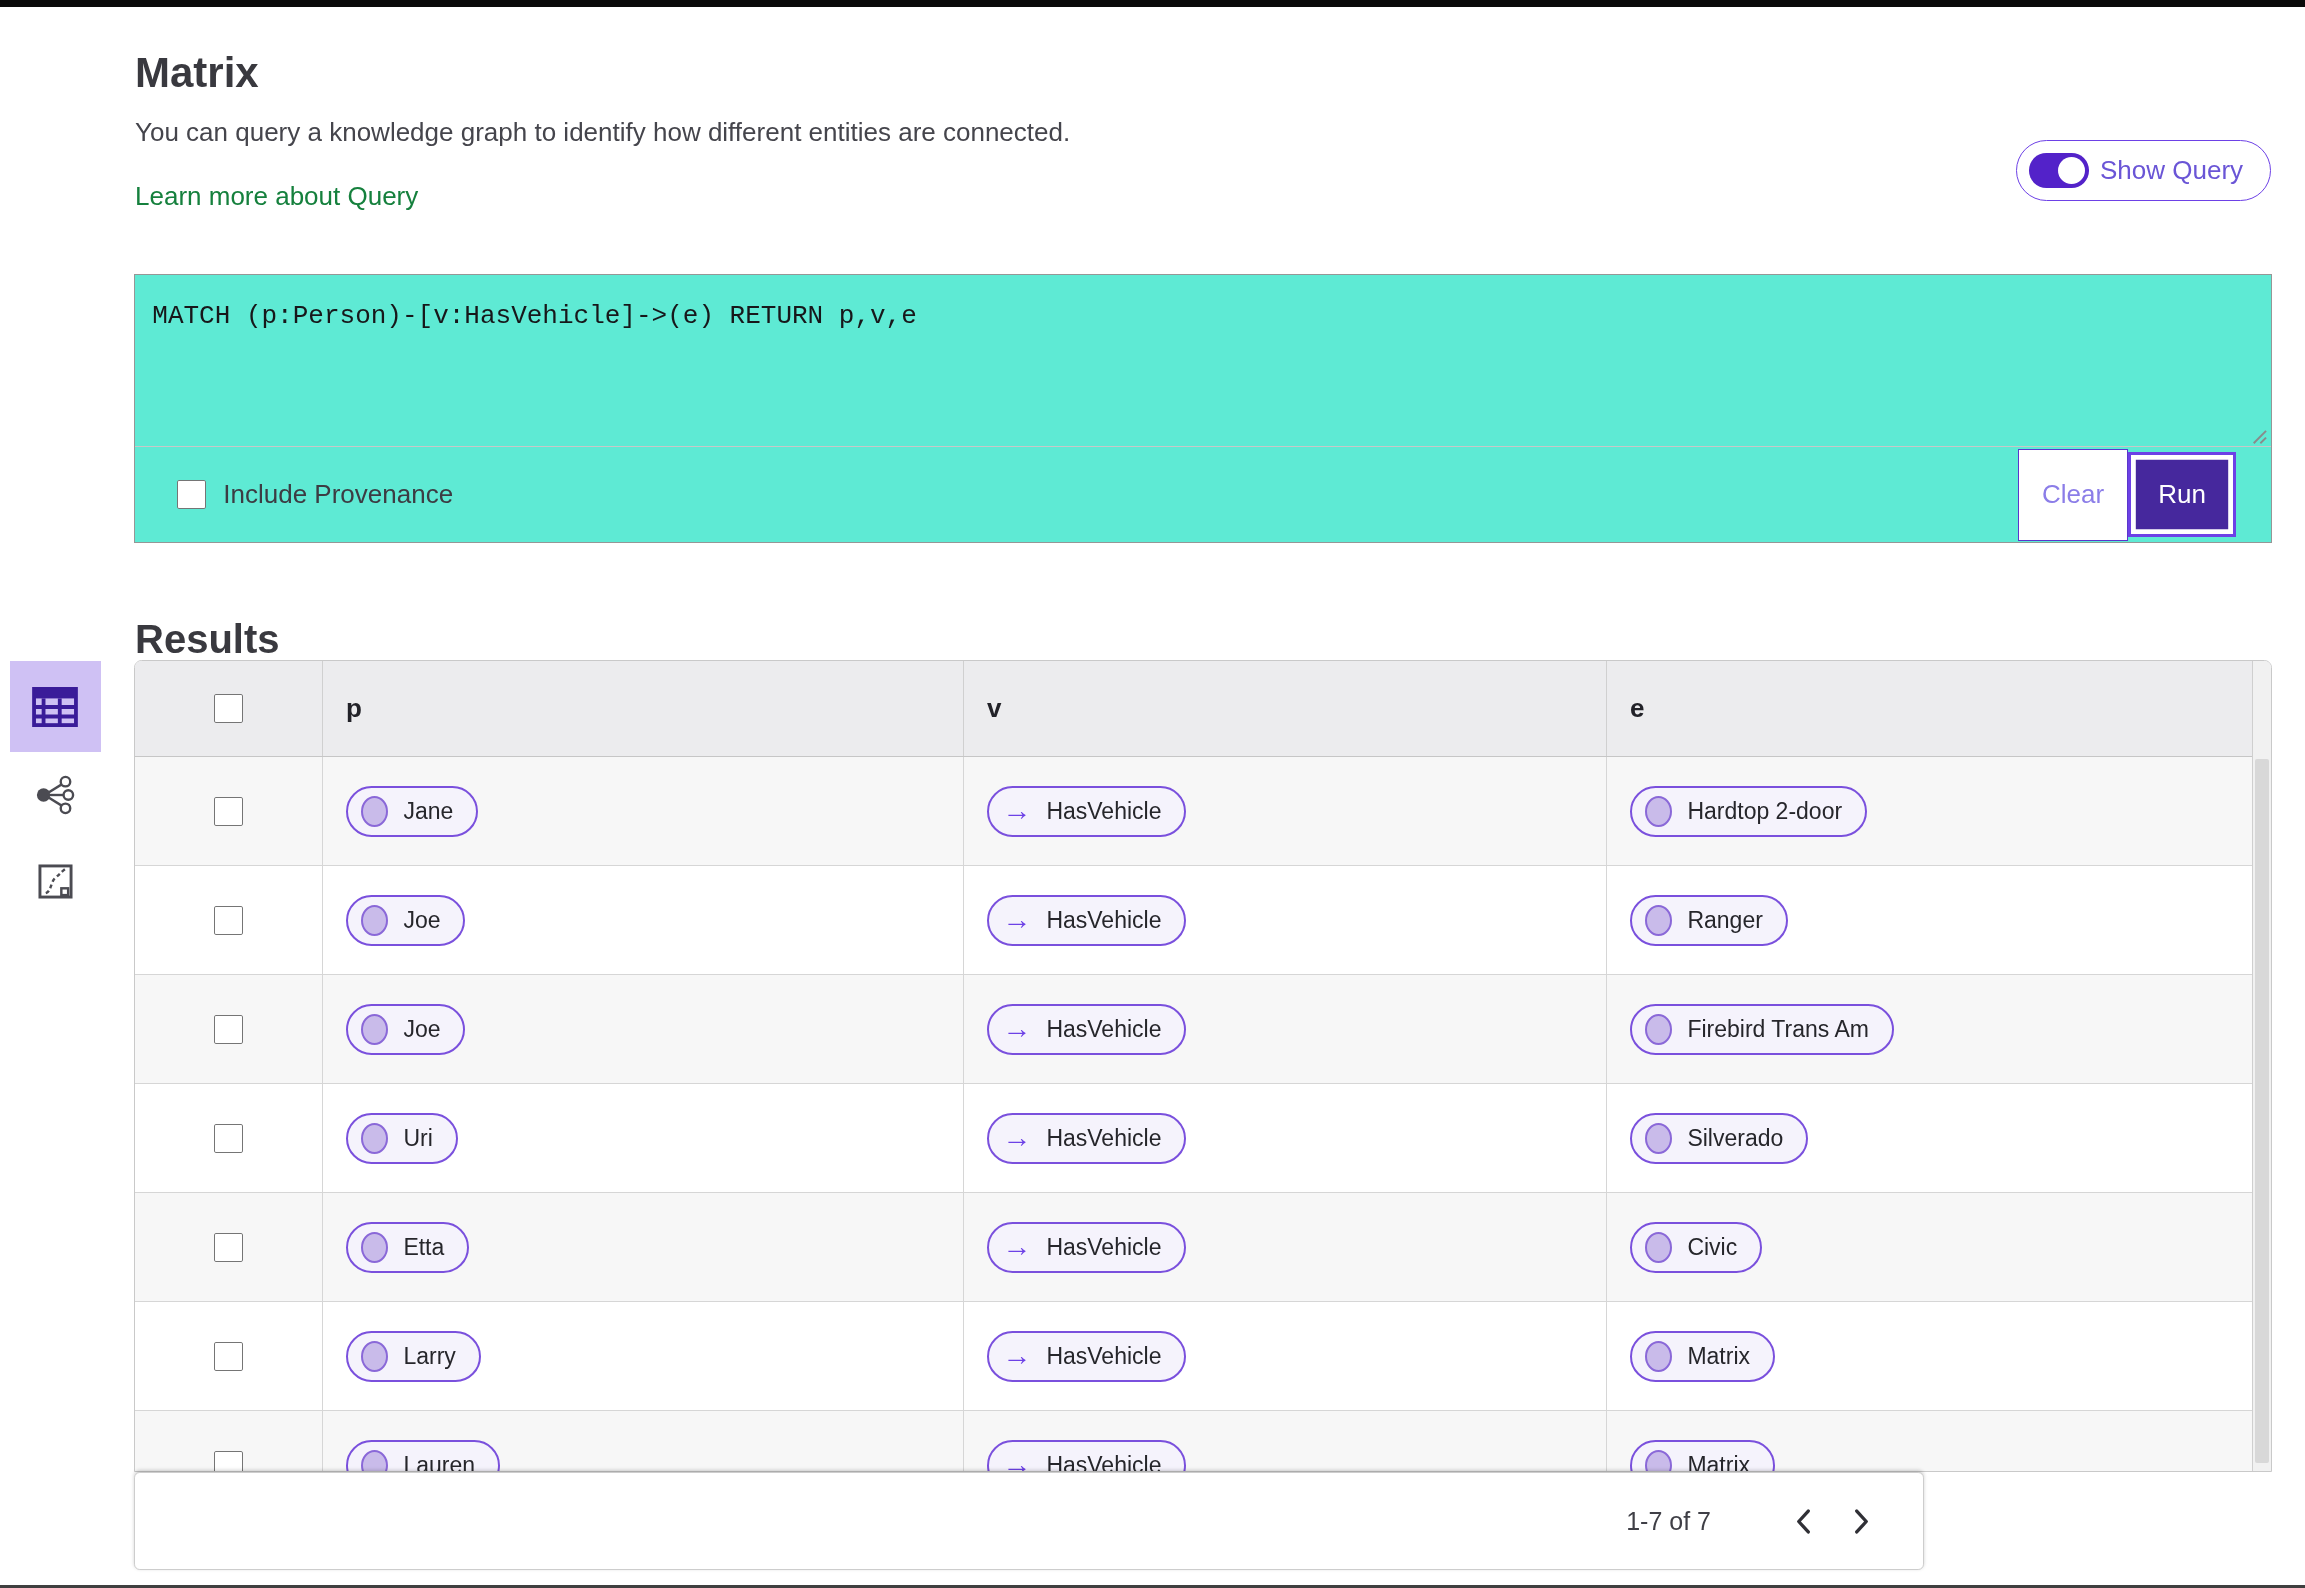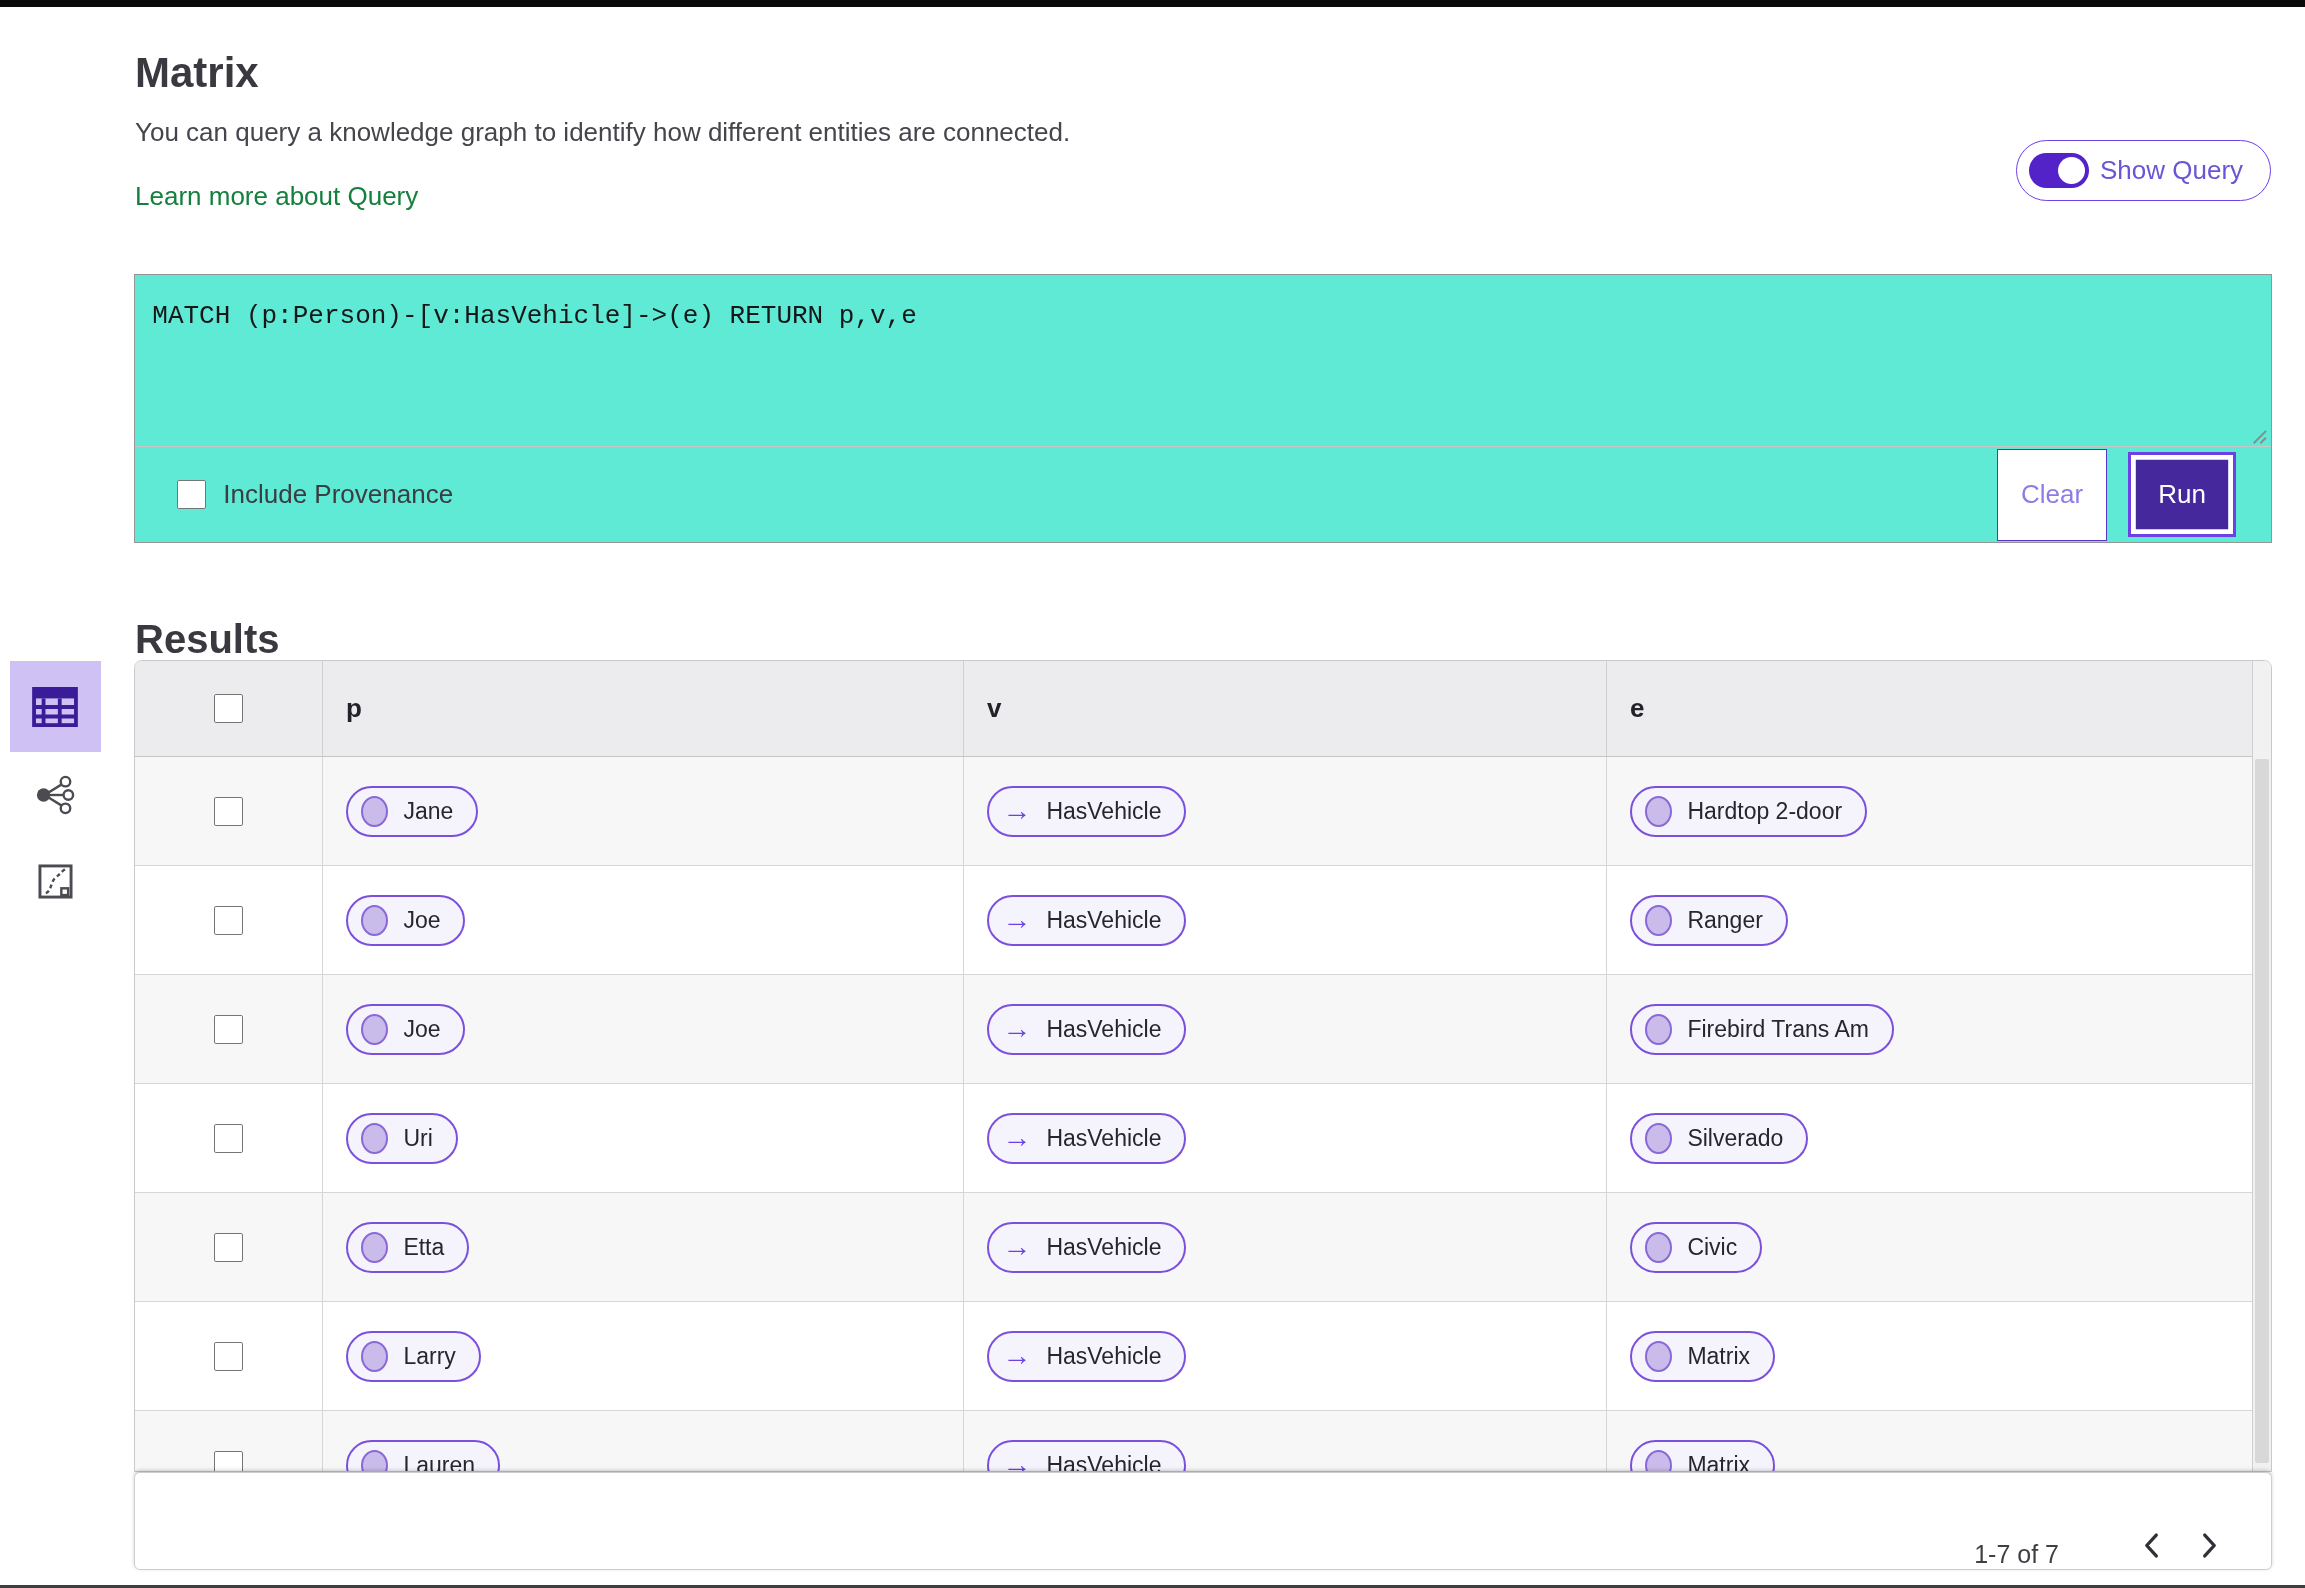--- a/index.html
+++ b/index.html
@@ -43,21 +43,21 @@
     padding:0 35px 0 42px;
   }
   .checkbox{
     width:29px;height:29px;box-sizing:border-box;border:1.9px solid #757575;
     border-radius:1.9px;background:#fff;display:inline-block;flex:0 0 auto;cursor:pointer;
   }
   .prov-label{margin-left:17.3px;font-size:26px;color:#3c3c43;}
   .spacer{flex:1;}
   .btn-clear{
     width:110px;height:92px;box-sizing:border-box;border:1.9px solid #5a36cc;background:#fff;
-    color:#8b7de8;font-size:26px;font-family:inherit;cursor:pointer;margin-right:21px;
+    color:#8b7de8;font-size:26px;font-family:inherit;cursor:pointer;
   }
   .btn-run{
     width:108px;height:85px;box-sizing:border-box;background:#46289d;
     border:3.8px solid #6d41e6;box-shadow:inset 0 0 0 4.8px #fff;
     color:#fff;font-size:26px;font-family:inherit;cursor:pointer;
   }
 
   
   .results-title{position:absolute;left:135px;top:584px;font-size:40px;font-weight:700;color:#39393f;}
 
@@ -97,24 +97,24 @@
   }
   .node-dot{
     width:27px;height:31px;border-radius:50%;background:#c9bbea;
     border:2.4px solid #8a68d8;box-sizing:border-box;flex:0 0 auto;
   }
   .edge-arrow{font-size:29px;color:#6d41e6;flex:0 0 auto;line-height:1;transform:translateY(-1px);}
   .pill-label{font-size:23px;color:#26262b;}
 
   
   .table-footer{
-    position:absolute;left:134px;top:1472px;width:2138px;height:98px;box-sizing:border-box;
+    position:absolute;left:134px;top:1472px;width:1790px;height:98px;box-sizing:border-box;
     background:#fff;border:1px solid #cdcdcd;border-radius:5.8px;
     box-shadow:0 -1.9px 3.8px rgba(0,0,0,0.18);
-    display:flex;align-items:flex-end;justify-content:flex-end;padding-right:33px;
+    display:flex;align-items:center;justify-content:flex-end;padding-right:33px;
   }
   .range-label{font-size:25px;color:#3f3f46;margin-right:63px;}
   .pager-btn{background:none;border:none;padding:0;margin:0 0 0 0;cursor:pointer;width:58px;height:48px;
     display:flex;align-items:center;justify-content:center;}
 </style>
 </head>
 <body>
 
 <div class="topbar"></div>
 

